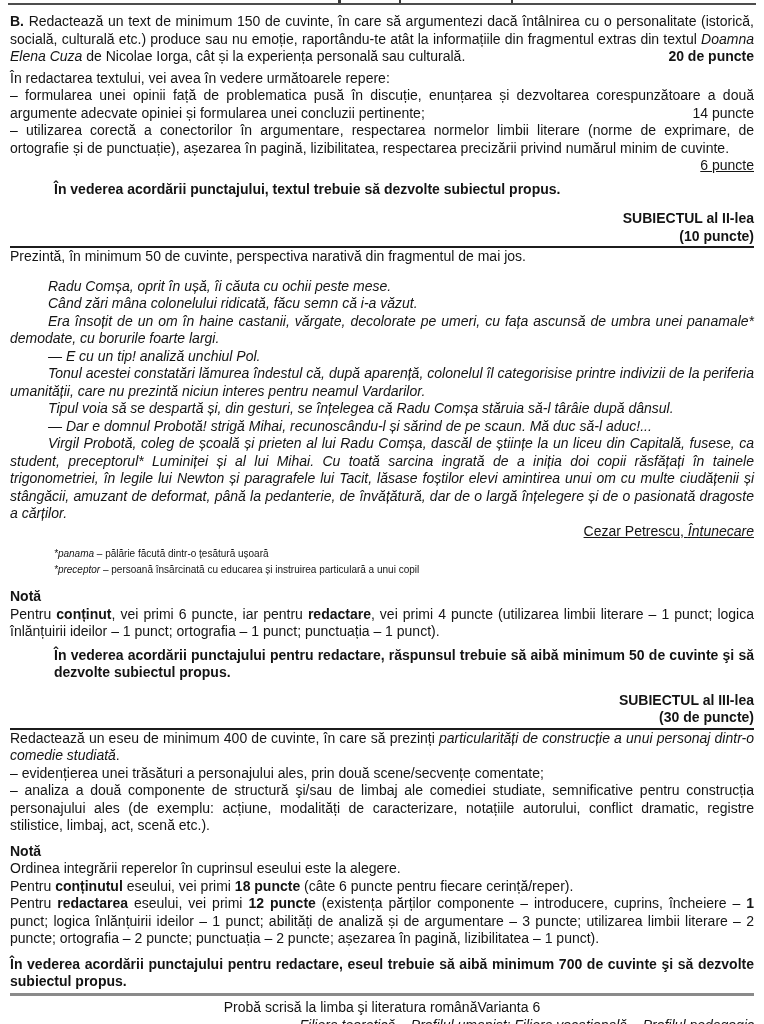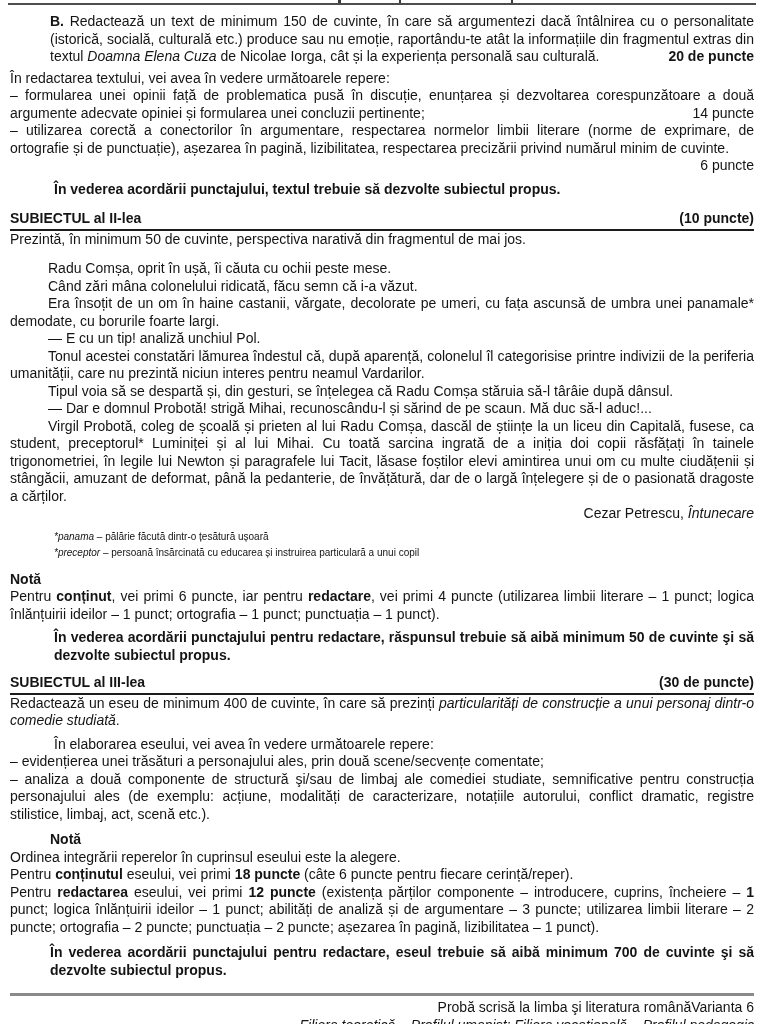--- a/index.html
+++ b/index.html
@@ -7,37 +7,37 @@
     width:764px;height:1024px;overflow:hidden;position:relative;
     background:#ffffff;color:#141414;
     font-family:"Liberation Sans",sans-serif;
     font-size:14px;line-height:17.5px;
   }
   .page{padding:0 10px;}
   p{margin:0;text-align:justify;}
   .b,.bold{font-weight:bold;}
   .i,.it{font-style:italic;text-align:right;}
   .fr{float:right;}
-  .right{text-align:right;}
-  .mt4{margin-top:4px;}.mt6{margin-top:6px;padding-left:44px;}.mt8{margin-top:8px;margin-left:40px;}
+  .right{text-align:right;text-decoration:underline;}
+  .mt4{margin-top:4px;}.mt6{margin-top:6px;padding-left:44px;}.mt8{margin-top:8px;}
   .mt10{margin-top:10px;}.mt12{margin-top:12px;}
   .sec-header{
     display:flex;justify-content:space-between;align-items:flex-end;
-    font-weight:bold;border-bottom:2px solid #1c1c1c;padding-bottom:1px;
+    font-weight:bold;border-bottom:2px solid #1c1c1c;padding-bottom:1px;flex-direction:column;
   }
-  .quote p{text-indent:38px;}
+  .quote p{text-indent:38px;font-style:italic;}
   .fn{font-size:10px;line-height:16px;}
   .fn p{text-align:left;}
   .top-remnant{position:relative;height:3px;border-bottom:2px solid #4d4d4d;margin:0 -2px;}
   .tick{position:absolute;top:0;width:2px;height:3px;background:#3a3a3a;}
   .footer{
     position:absolute;left:10px;right:10px;top:993px;
     border-top:3px solid #8a8a8a;padding-top:3px;
   }
-  .footer-row{display:flex;justify-content:flex-end;}
+  .footer-row{display:flex;justify-content:center;}
 </style>
 </head>
 <body>
 
 <div class="page">
 
   <div class="top-remnant">
     <span class="tick" style="left:330px;width:3px;"></span>
     <span class="tick" style="left:391px;"></span>
     <span class="tick" style="left:503px;"></span>
@@ -75,21 +75,20 @@
 
   <p class="bold mt10">Notă</p>
   <p><span>Pentru </span><span class="b">conținut</span><span>, vei primi 6 puncte, iar pentru </span><span class="b">redactare</span><span>, vei primi 4 puncte (utilizarea limbii literare – 1 punct; logica înlănțuirii ideilor – 1 punct; ortografia – 1 punct; punctuația – 1 punct).</span></p>
   <p class="bold mt6">În vederea acordării punctajului pentru redactare, răspunsul trebuie să aibă minimum 50 de cuvinte şi să dezvolte subiectul propus.</p>
 
   <div class="sec-header mt10">
     <span>SUBIECTUL al III-lea</span>
     <span>(30 de puncte)</span>
   </div>
   <p><span>Redactează un eseu de minimum 400 de cuvinte, în care să prezinți </span><span class="i">particularități de construcție a unui personaj dintr-o comedie studiată</span><span>.</span></p>
-  <p class="mt6">În elaborarea eseului, vei avea în vedere următoarele repere:</p>
   <p>– evidențierea unei trăsături a personajului ales, prin două scene/secvențe comentate;</p>
   <p>– analiza a două componente de structură şi/sau de limbaj ale comediei studiate, semnificative pentru construcția personajului ales (de exemplu: acțiune, modalități de caracterizare, notațiile autorului, conflict dramatic, registre stilistice, limbaj, act, scenă etc.).</p>
 
   <p class="bold mt8">Notă</p>
   <p>Ordinea integrării reperelor în cuprinsul eseului este la alegere.</p>
   <p><span>Pentru </span><span class="b">conținutul</span><span> eseului, vei primi </span><span class="b">18 puncte</span><span> (câte 6 puncte pentru fiecare cerință/reper).</span></p>
   <p><span>Pentru </span><span class="b">redactarea</span><span> eseului, vei primi </span><span class="b">12 puncte</span><span> (existența părților componente – introducere, cuprins, încheiere – </span><span class="b">1</span><span> punct; logica înlănțuirii ideilor – 1 punct; abilități de analiză și de argumentare – 3 puncte; utilizarea limbii literare – 2 puncte; ortografia – 2 puncte; punctuația – 2 puncte; așezarea în pagină, lizibilitatea – 1 punct).</span></p>
   <p class="bold mt8">În vederea acordării punctajului pentru redactare, eseul trebuie să aibă minimum 700 de cuvinte şi să dezvolte subiectul propus.</p>
 
 </div>

